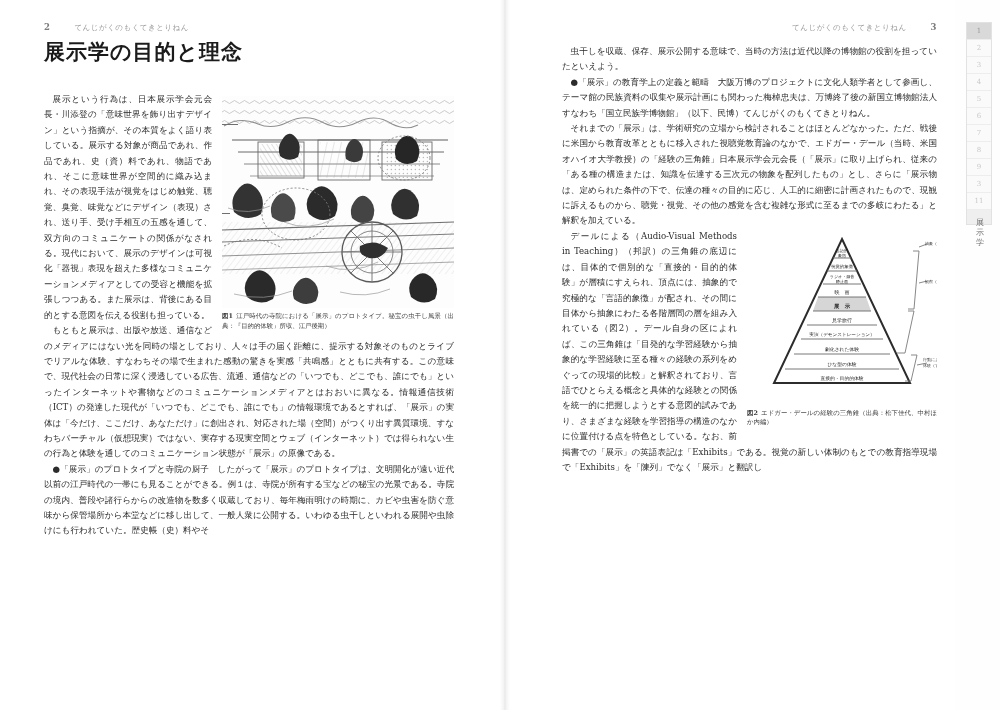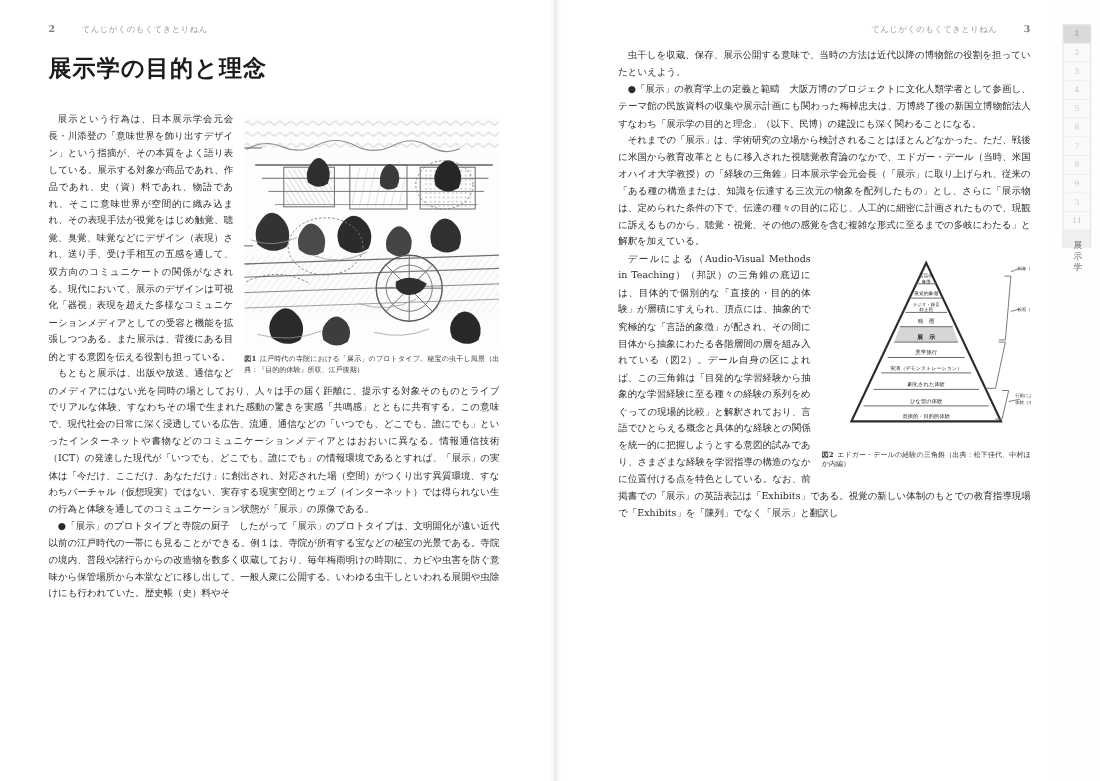--- a/index.html
+++ b/index.html
@@ -42,21 +42,20 @@
   .folio{
     font-size:8.5px;color:#7b7b7b;font-weight:bold;
     font-family:"DejaVu Serif","Liberation Serif",serif;
   }
   .runhead.left .folio{margin-right:24px;}
   .runhead.right .folio{margin-left:24px;}
   .runtext{white-space:nowrap;}
 
   
   .chapter-title{
-    margin-top:10px;
     font-size:21px;
     font-weight:bold;
     color:#1b1b1b;
     letter-spacing:1px;
     font-family:"DejaVu Sans","Liberation Sans",sans-serif;
   }
 
   
   .body-col{
     margin-top:26px;
@@ -263,21 +262,21 @@
   <div class="page page-right">
 
     <div class="runhead right">
       <span class="runtext">てんじがくのもくてきとりねん</span>
       <span class="folio">3</span>
     </div>
 
     <div class="body-col">
 
       <p class="para">虫干しを収蔵、保存、展示公開する意味で、当時の方法は近代以降の博物館の役割を担っていたといえよう。</p>
-      <p class="para">●「展示」の教育学上の定義と範疇　大阪万博のプロジェクトに文化人類学者として参画し、テーマ館の民族資料の収集や展示計画にも関わった梅棹忠夫は、万博終了後の新国立博物館法人すなわち「展示学の目的と理念」（以下、民博）の建設にも深く関わることになる。</p>
+      <p class="para">●「展示」の教育学上の定義と範疇　大阪万博のプロジェクトに文化人類学者として参画し、テーマ館の民族資料の収集や展示計画にも関わった梅棹忠夫は、万博終了後の新国立博物館法人すなわち「国立民族学博物館」（以下、民博）てんじがくのもくてきとりねん。</p>
       <p class="para">それまでの「展示」は、学術研究の立場から検討されることはほとんどなかった。ただ、戦後に米国から教育改革とともに移入された視聴覚教育論のなかで、エドガー・デール（当時、米国オハイオ大学教授）の「経験の三角錐」日本展示学会元会長（「展示」に取り上げられ、従来の「ある種の構造または、知識を伝達する三次元の物象を配列したもの」とし、さらに「展示物は、定められた条件の下で、伝達の種々の目的に応じ、人工的に細密に計画されたもので、現観に訴えるものから、聴覚・視覚、その他の感覚を含む複雑な形式に至るまでの多岐にわたる」と解釈を加えている。</p>
 
       <div class="figwrap-right">
         <div class="pyr-box">
           <svg width="190" height="172" viewBox="0 0 190 172" aria-hidden="true">
 
             <polygon points="95,6 163,150 27,150" fill="#ffffff" stroke="#2c2c2c" stroke-width="2"></polygon>
 
             <polygon points="71,64 119,64 124,78 66,78" fill="#d6d6d6" stroke="none"></polygon>
 

